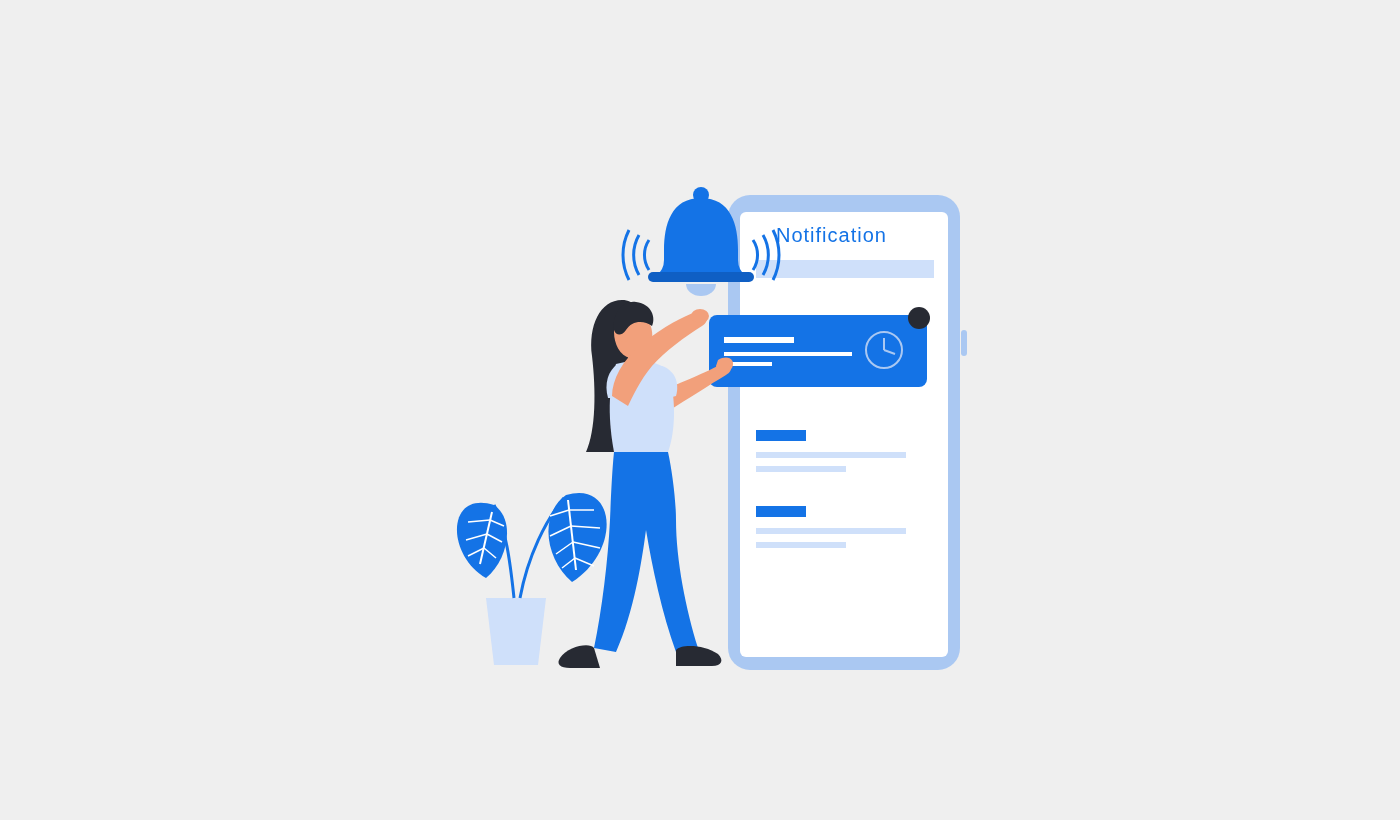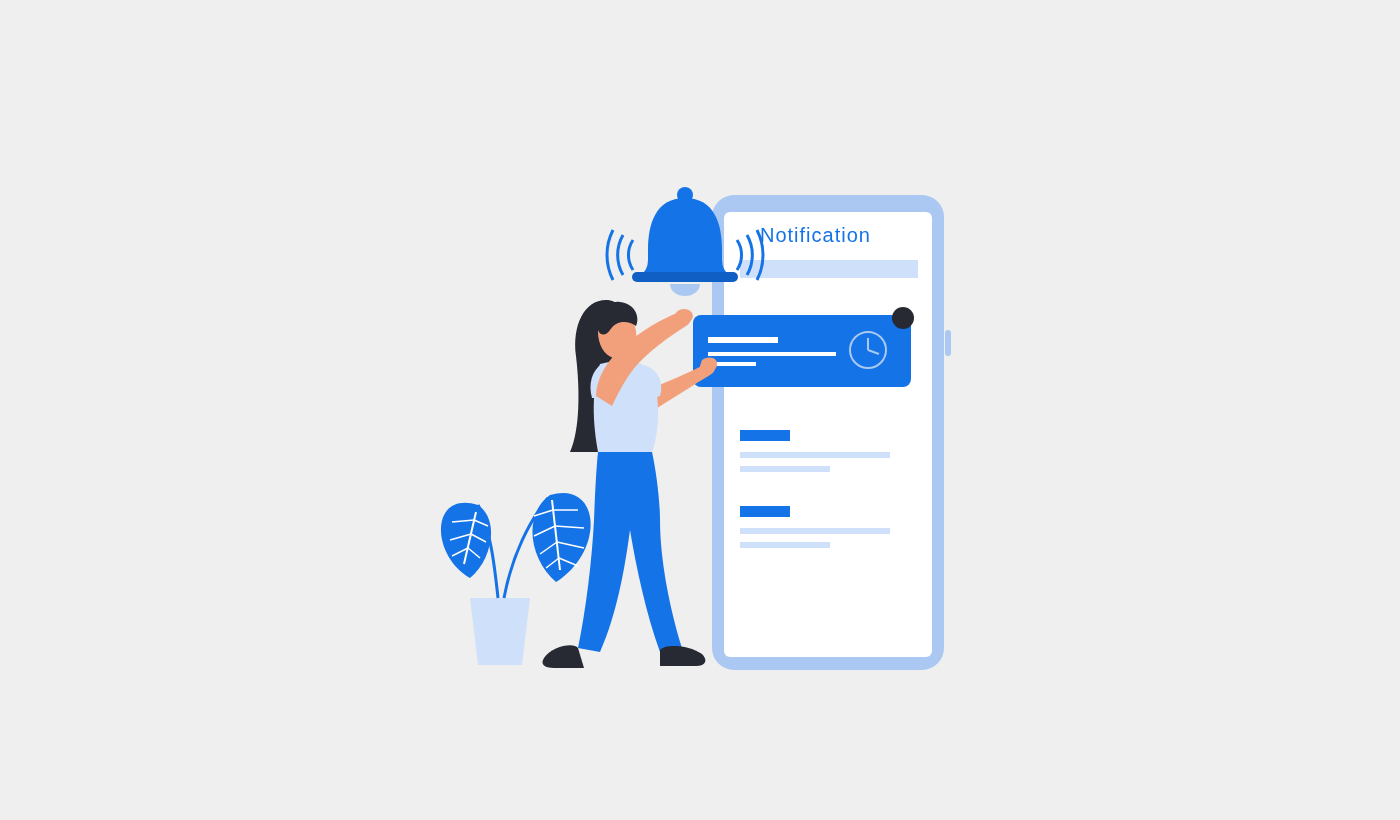--- a/index.html
+++ b/index.html
@@ -1,16 +1,16 @@
 <!DOCTYPE html>
 <html><head>
 <meta charset="utf-8">
 <style>
   html,body{margin:0;padding:0;width:1400px;height:820px;background:#efefef;overflow:hidden;font-family:Arial,Helvetica,sans-serif;}
-  .stage{position:absolute;left:0;top:0;width:1165px;height:820px;}
+  .stage{position:absolute;left:16px;top:0;width:1165px;height:820px;}
   svg{display:block;}
   .title{font-size:20px;fill:#1473e6;font-family:Arial,Helvetica,sans-serif;letter-spacing:1px;}
 </style>
 </head>
 <body>
 
 <div class="stage">
 <svg viewBox="0 0 1400 820" width="1400" height="820">
 
   <g>

